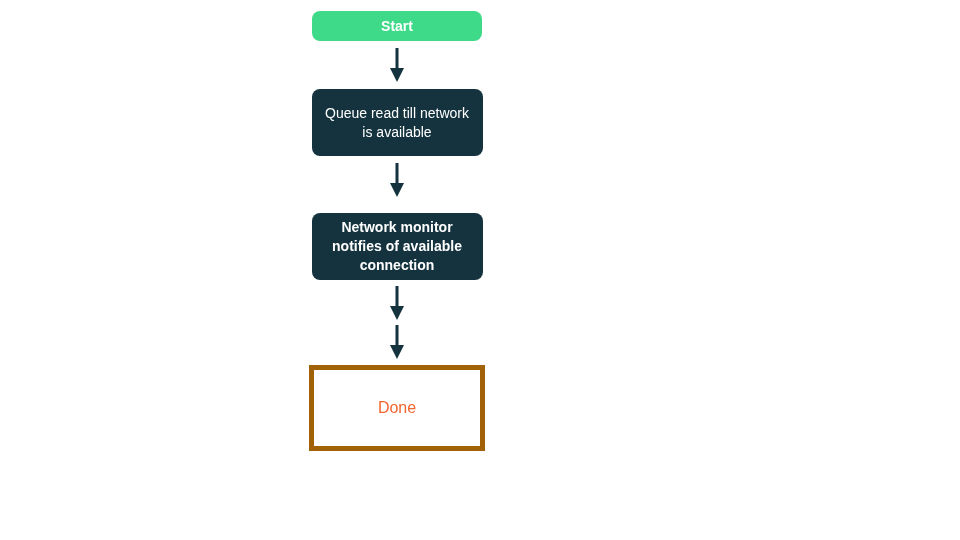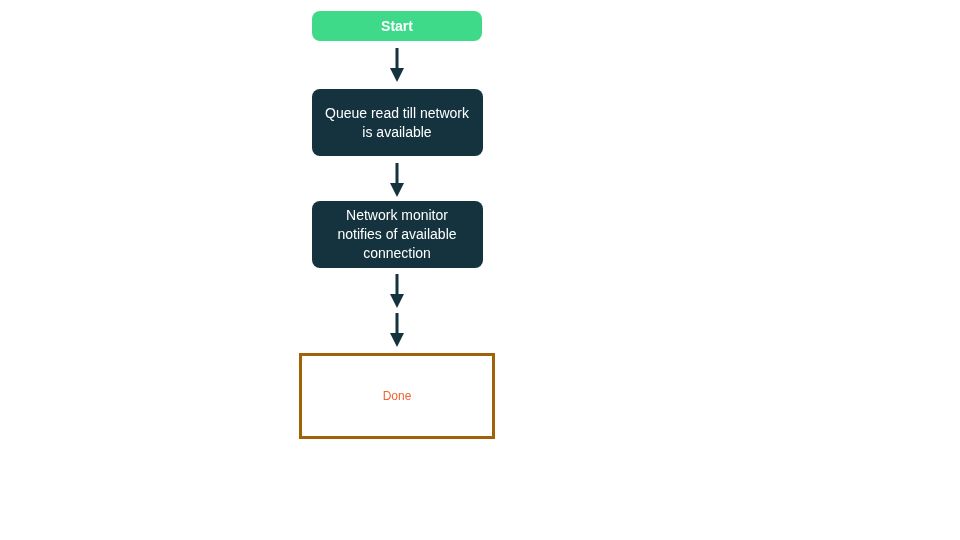--- a/index.html
+++ b/index.html
@@ -46,32 +46,32 @@
     border-radius: 8px;
     color: #ffffff;
     font-size: 14px;
     line-height: 19px;
   }
   .node.process .label-inner {
     display: inline-block;
     width: 145px;
   }
   .node.done {
-    width: 196px;
+    width: 176px;
     height: 86px;
     background: #ffffff;
-    border: 3px solid #a16207;
+    border: 5px solid #a16207;
     color: #f26430;
-    font-size: 12px;
+    font-size: 16px;
   }
   .arrow { display: block; }
   .m7 { margin-top: 7px; }
   .m6 { margin-top: 6px; }
   .m5 { margin-top: 5px; }
-  .m4 { margin-top: 4px; }
+  .m4 { margin-top: 16px; font-weight: bold; }
 </style>
 </head>
 <body>
 
 <div class="canvas">
   <div class="flow">
 
     <div class="node start">
       <span class="label-inner">Start</span>
     </div>

